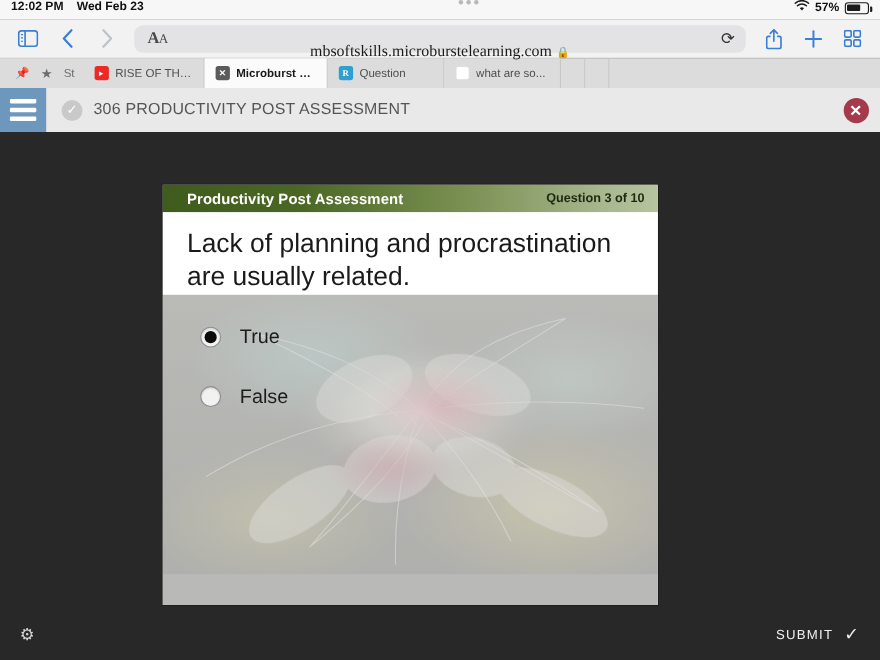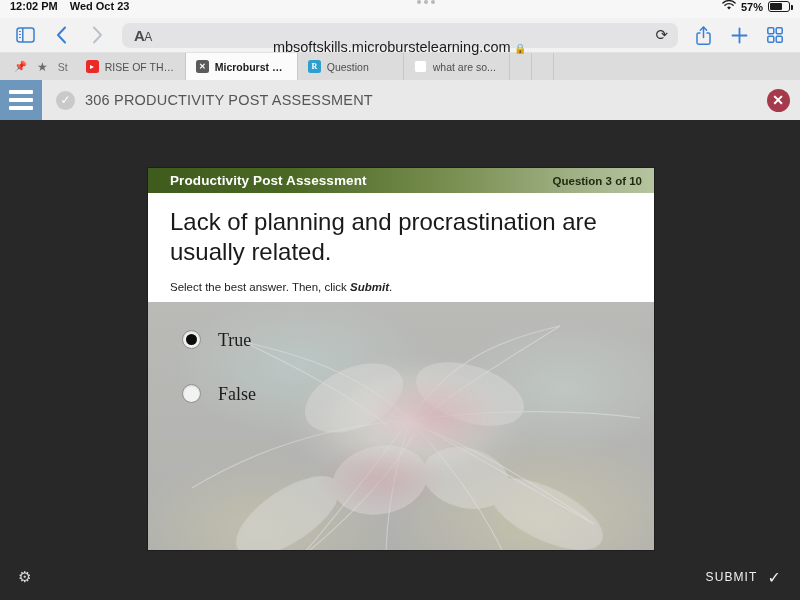--- a/index.html
+++ b/index.html
@@ -37,21 +37,21 @@
     border-bottom: 1px solid #e2e2e2;
   }
   .tb-btn {
     width: 30px; height: 28px; display: flex; align-items: center;
     justify-content: center; color: #3b7fd4;
   }
   .tb-btn.disabled { color: #bcc2c9; }
   .urlbar {
     flex: 1; height: 25px; background: #e3e3e5; border-radius: 8px;
     display: flex; align-items: center; padding: 0 12px;
-    position: relative; margin: 0 4px;
+    position: relative; margin: 0 4px; font-family: Liberation Serif, serif;
   }
   .aa { font-size: 12px; color: #4a4a4a; letter-spacing: -.5px; }
   .aa b { font-size: 15px; }
   .url-text {
     position: absolute; left: 0; right: 0; text-align: center;
     font-size: 14.5px; color: #1b1b1b; margin-top: 24px;
   }
   .lock { font-size: 10px; margin-left: 4px; color: #555; }
   .reload { position: absolute; right: 10px; font-size: 15px; color: #333; }
 
@@ -93,41 +93,41 @@
   .close-circle {
     width: 23px; height: 23px; border-radius: 50%; background: #a63a4d;
     color: #fff; display: flex; align-items: center; justify-content: center;
     font-size: 14px; font-weight: bold; line-height: 1;
   }
 
   
   .stage { position: relative; height: calc(600px - 18px - 35px - 27px - 40px); background: #282828; }
 
   .slide {
-    position: absolute; left: 148px; top: 48px; width: 506px; height: 382px;
+    position: absolute; left: 148px; top: 48px; width: 450px; height: 382px;
     background: #fff; box-shadow: 0 0 0 1px rgba(0,0,0,.25);
     display: flex; flex-direction: column;
   }
   .slide-hdr {
     height: 25px; display: flex; align-items: center; justify-content: space-between;
     padding: 0 12px 0 22px;
     background: linear-gradient(to right, #3f5b1d 0%, #4a6824 28%, #7c9154 62%, #a6b68d 88%, #b6c49f 100%);
   }
   .slide-hdr .s-title { color: #fff; font-size: 13.5px; font-weight: bold; letter-spacing: .1px; }
   .slide-hdr .s-qnum { color: #1d2a10; font-size: 11.5px; font-weight: bold; }
 
   .slide-q { padding: 14px 22px 0 22px; background: #fff; }
   .q-text { font-size: 24px; color: #1a1a1a; line-height: 1.27; font-weight: 400; }
   .q-hint { font-size: 11.5px; color: #222; margin-top: 13px; padding-bottom: 9px; }
   .q-hint i { font-weight: bold; font-style: italic; }
 
   .slide-body { flex: 1; position: relative; overflow: hidden; background: #b9b9b7; }
   .bg-art { position: absolute; inset: 0; }
   .answers { position: relative; padding: 28px 0 0 34px; }
-  .ans-row { display: flex; align-items: flex-start; gap: 17px; margin-bottom: 33px; font-family: Liberation Serif, serif; }
+  .ans-row { display: flex; align-items: center; gap: 17px; margin-bottom: 33px; }
   .radio {
     width: 19px; height: 19px; border-radius: 50%;
     background: #f2f2f2; border: 1.5px solid #8d8d8d;
     display: flex; align-items: center; justify-content: center; flex: none;
     box-shadow: inset 0 1px 2px rgba(0,0,0,.12);
   }
   .radio .dot { width: 11px; height: 11px; border-radius: 50%; background: #0b0b0b; }
   .ans-label { font-size: 18px; color: #1c1c1c; }
 
   
@@ -139,21 +139,21 @@
   .gear { font-size: 15px; color: #d6d6d6; }
   .submit { display: flex; align-items: center; gap: 10px; font-size: 12px; letter-spacing: 1.1px; color: #f0f0f0; }
   .submit .tick { font-size: 16px; }
 </style>
 </head>
 <body>
 
 <div class="statusbar">
   <div class="sb-left">
     <span>12:02 PM</span>
-    <span>Wed Oct 23</span>
+    <span>Wed Feb 23</span>
   </div>
   <div class="sb-center">
     <span class="sb-dot"></span>
     <span class="sb-dot"></span>
     <span class="sb-dot"></span>
   </div>
   <div class="sb-right">
     <span>
       <svg width="14" height="11" viewBox="0 0 14 11">
           <path d="M7 9.6 5.1 7.5a2.8 2.8 0 0 1 3.8 0L7 9.6z" fill="#1b1b1b"></path>
@@ -263,23 +263,20 @@
 
   <div class="slide">
 
     <div class="slide-hdr">
       <span class="s-title">Productivity Post Assessment</span>
       <span class="s-qnum">Question 3 of 10</span>
     </div>
 
     <div class="slide-q">
       <div class="q-text">Lack of planning and procrastination are usually related.</div>
-      <div class="q-hint">
-        <span>Select the best answer. Then, click </span><i>Submit</i><span>.</span>
-      </div>
     </div>
 
     <div class="slide-body">
       <svg class="bg-art" viewBox="0 0 506 286" preserveAspectRatio="xMidYMid slice">
         <defs>
           <radialGradient id="gcore" cx="52%" cy="42%" r="26%">
             <stop offset="0%" stop-color="#ffffff" stop-opacity=".95"></stop>
             <stop offset="55%" stop-color="#f2efe6" stop-opacity=".45"></stop>
             <stop offset="100%" stop-color="#c9c7c2" stop-opacity="0"></stop>
           </radialGradient>

